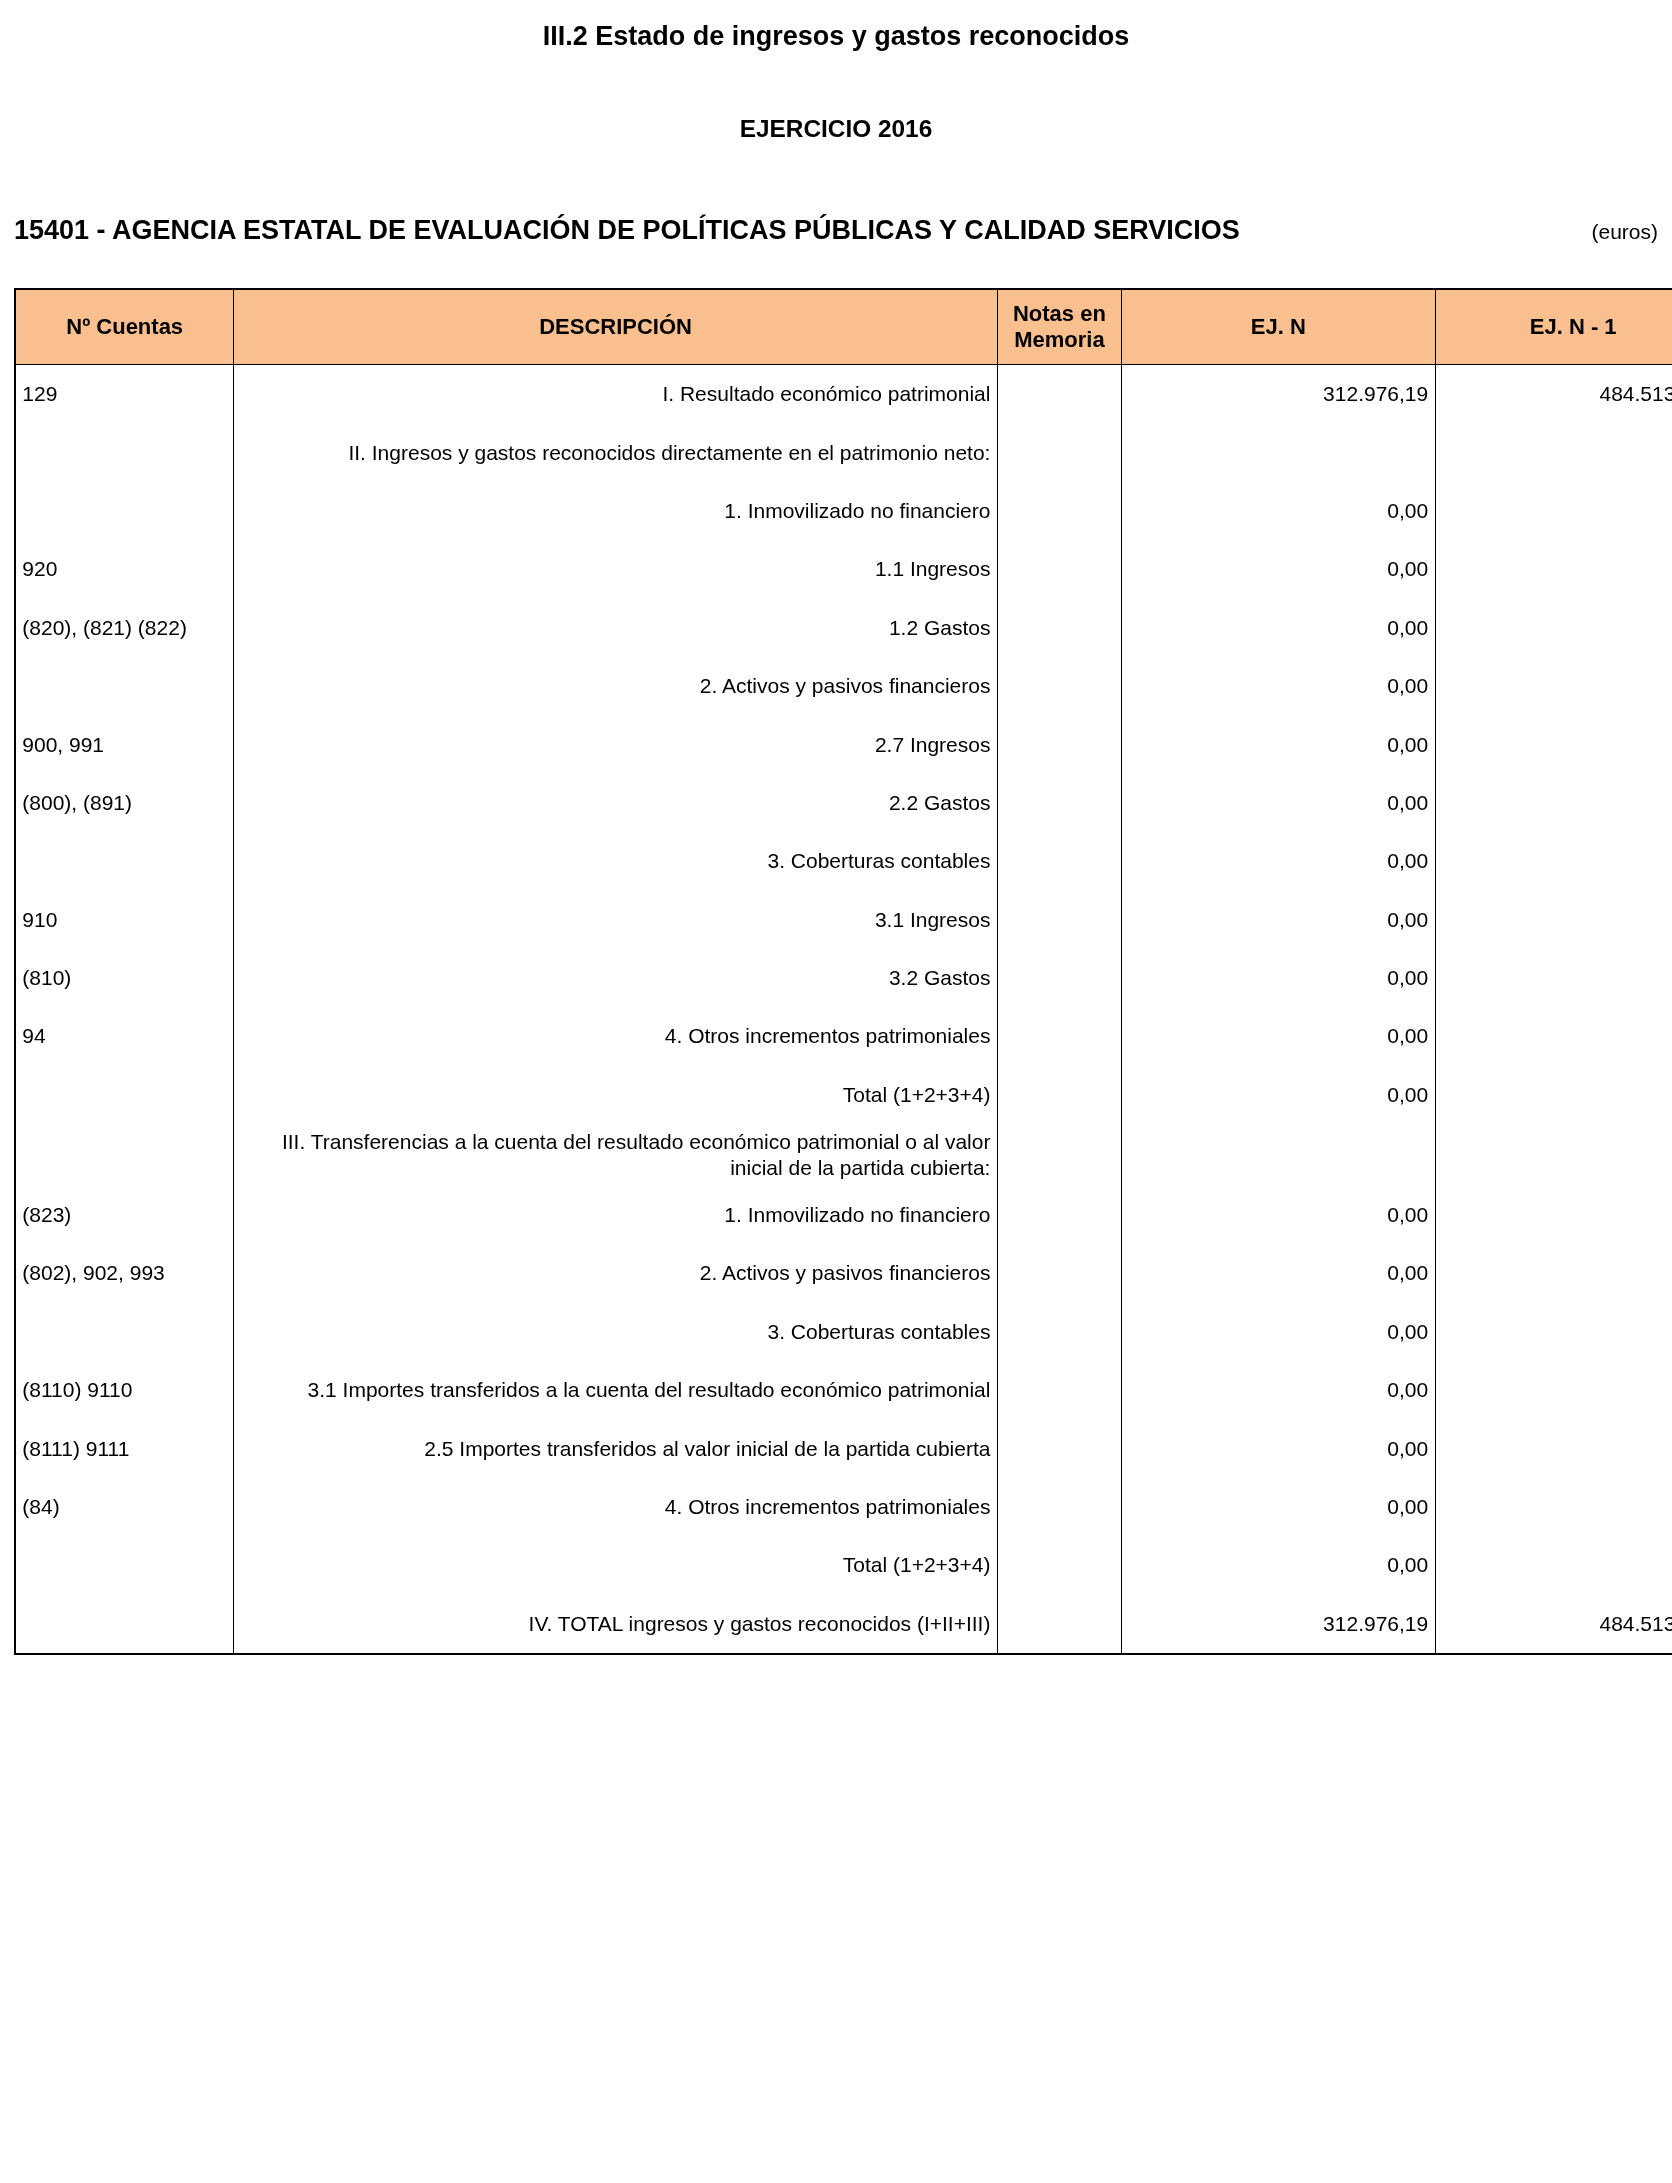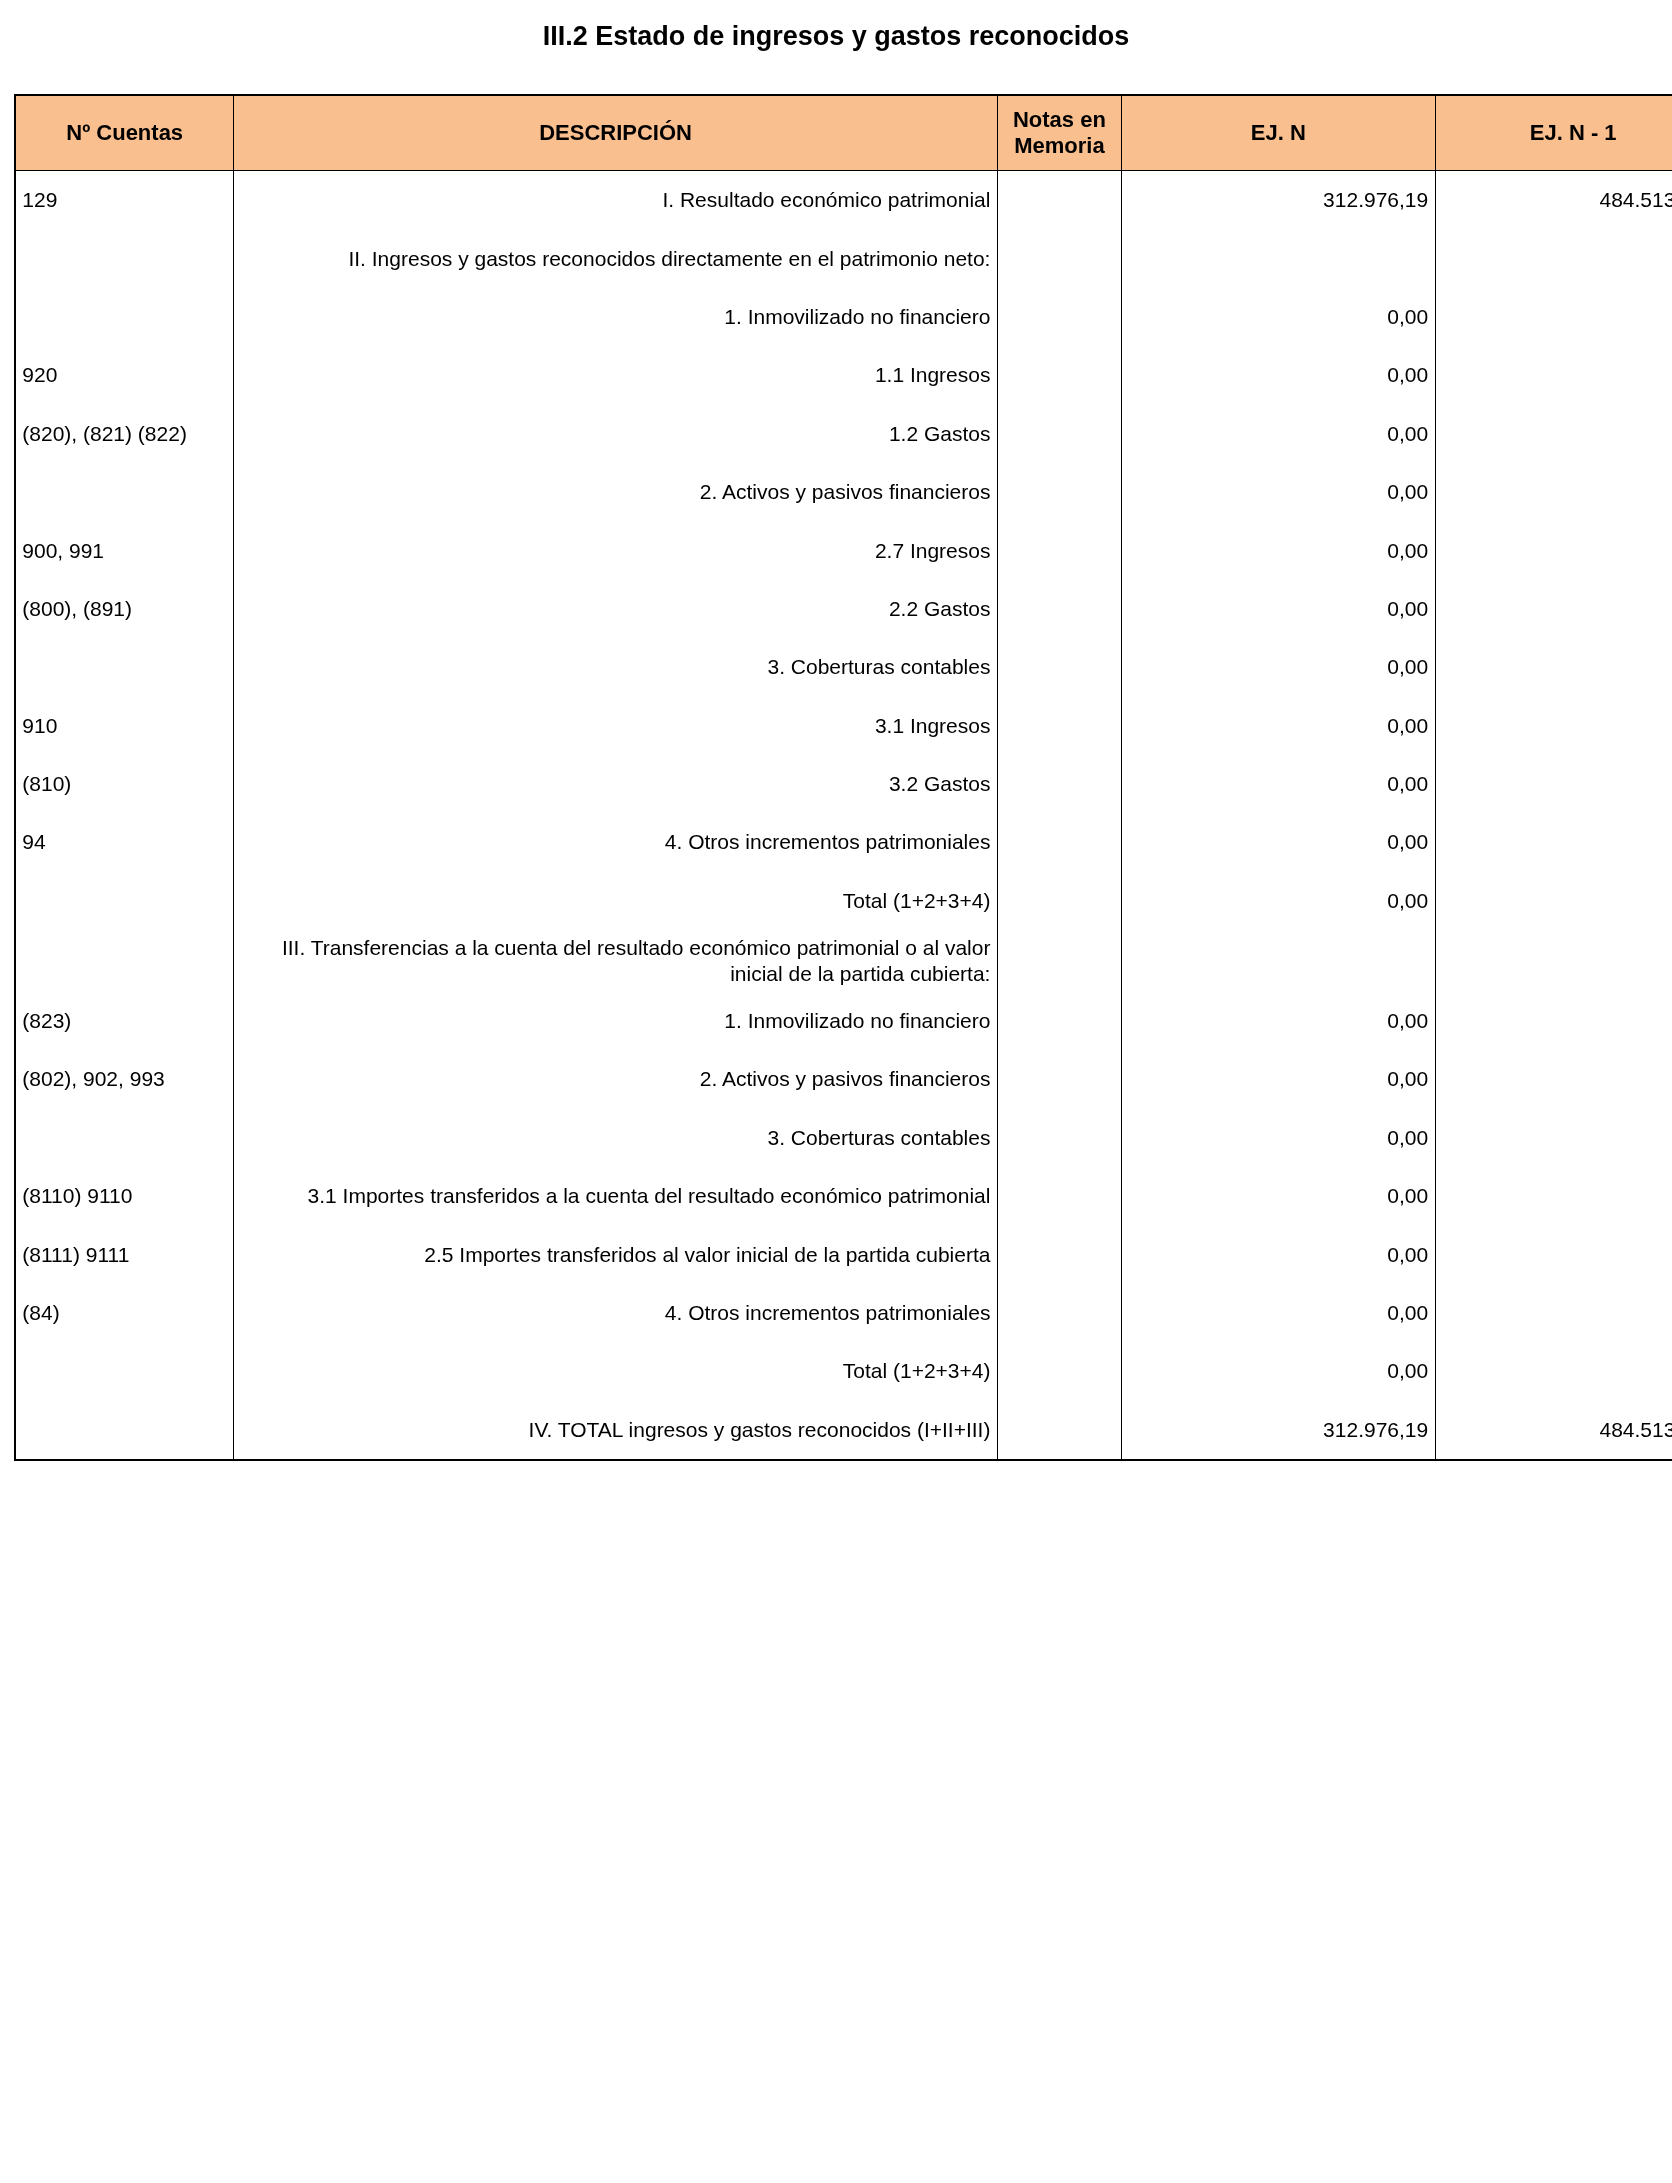--- a/index.html
+++ b/index.html
@@ -78,21 +78,26 @@
   td.col-descripcion { text-align: right; padding-left: 7.9px; }
   td.col-ej_n, td.col-ej_n1 { text-align: right; padding-right: 6.3px; }
 </style>
 </head>
 <body>
 
 <div class="page">
 
   <div class="doc-title">III.2 Estado de ingresos y gastos reconocidos</div>
 
-
+  <div class="doc-subtitle">EJERCICIO 2016</div>
+
+  <div class="entity-row">
+    <div class="entity-heading">15401 - AGENCIA ESTATAL DE EVALUACIÓN DE POLÍTICAS PÚBLICAS Y CALIDAD SERVICIOS</div>
+    <div class="currency-note">(euros)</div>
+  </div>
 
   <div class="table-wrap">
     <table class="main-table">
       <thead>
         <tr id="header-row">
             <th class="col-cuentas">Nº Cuentas</th>
             <th class="col-descripcion">DESCRIPCIÓN</th>
             <th class="col-notas">Notas en Memoria</th>
             <th class="col-ej_n">EJ. N</th>
             <th class="col-ej_n1">EJ. N - 1</th>

